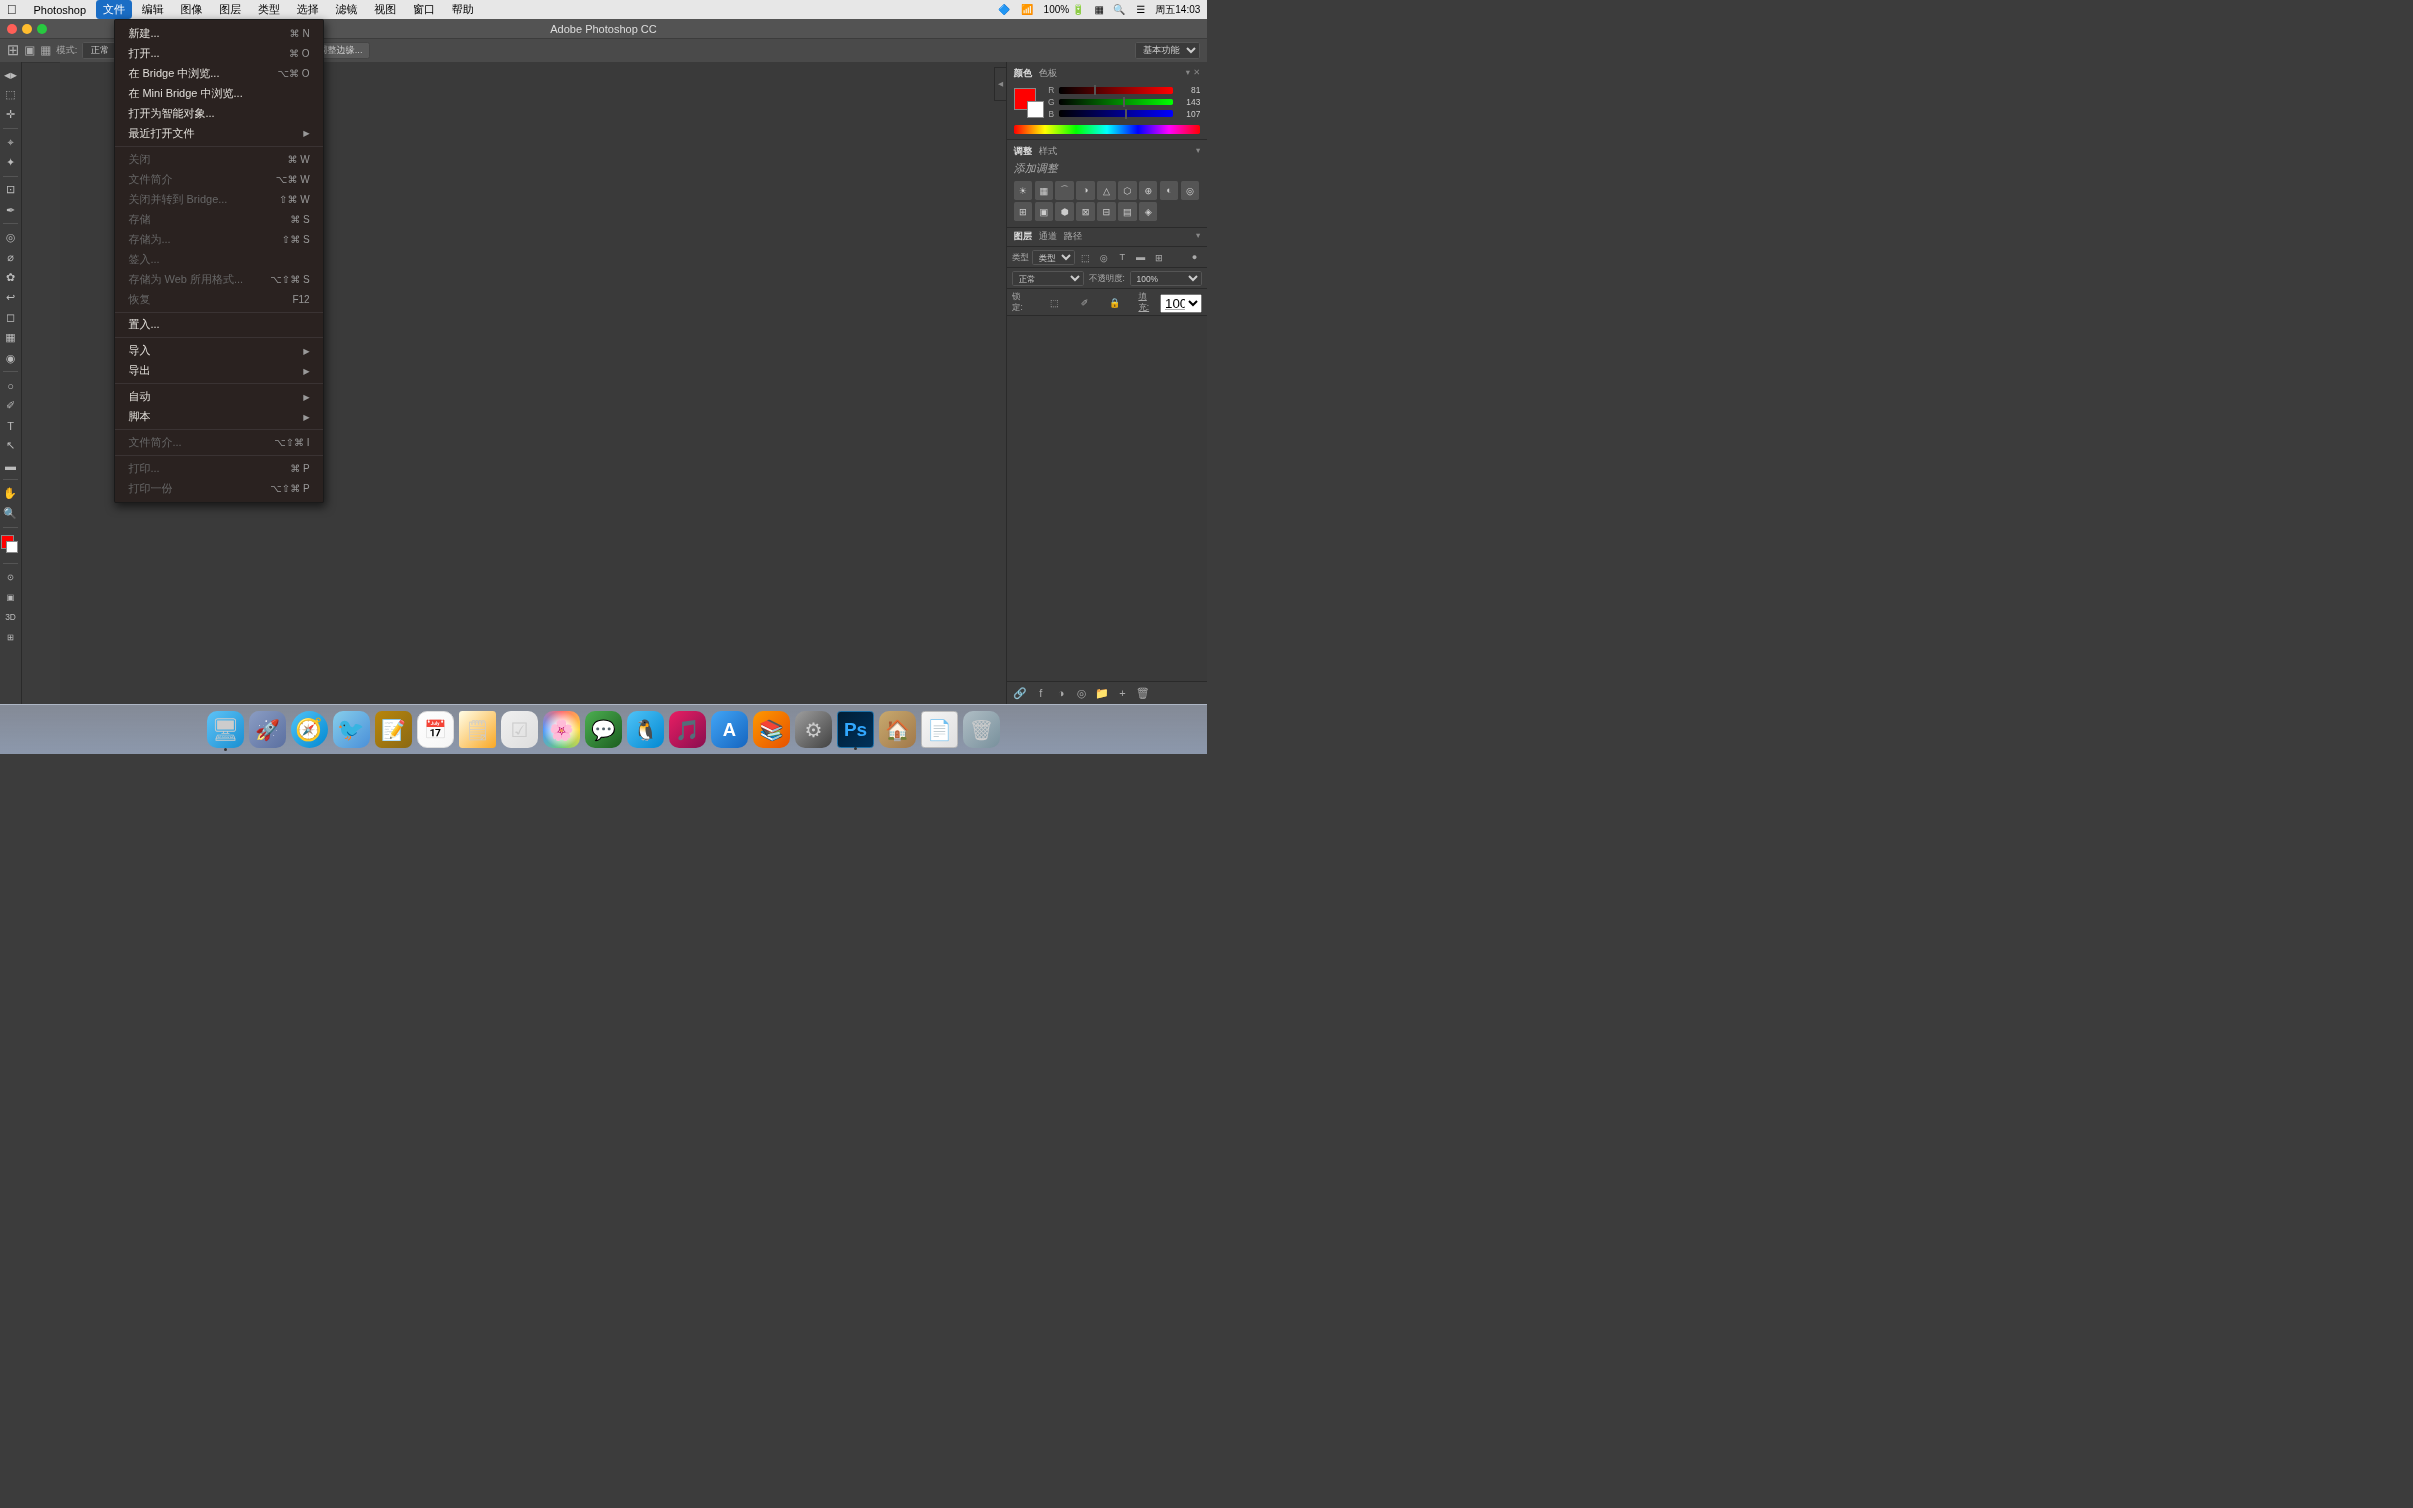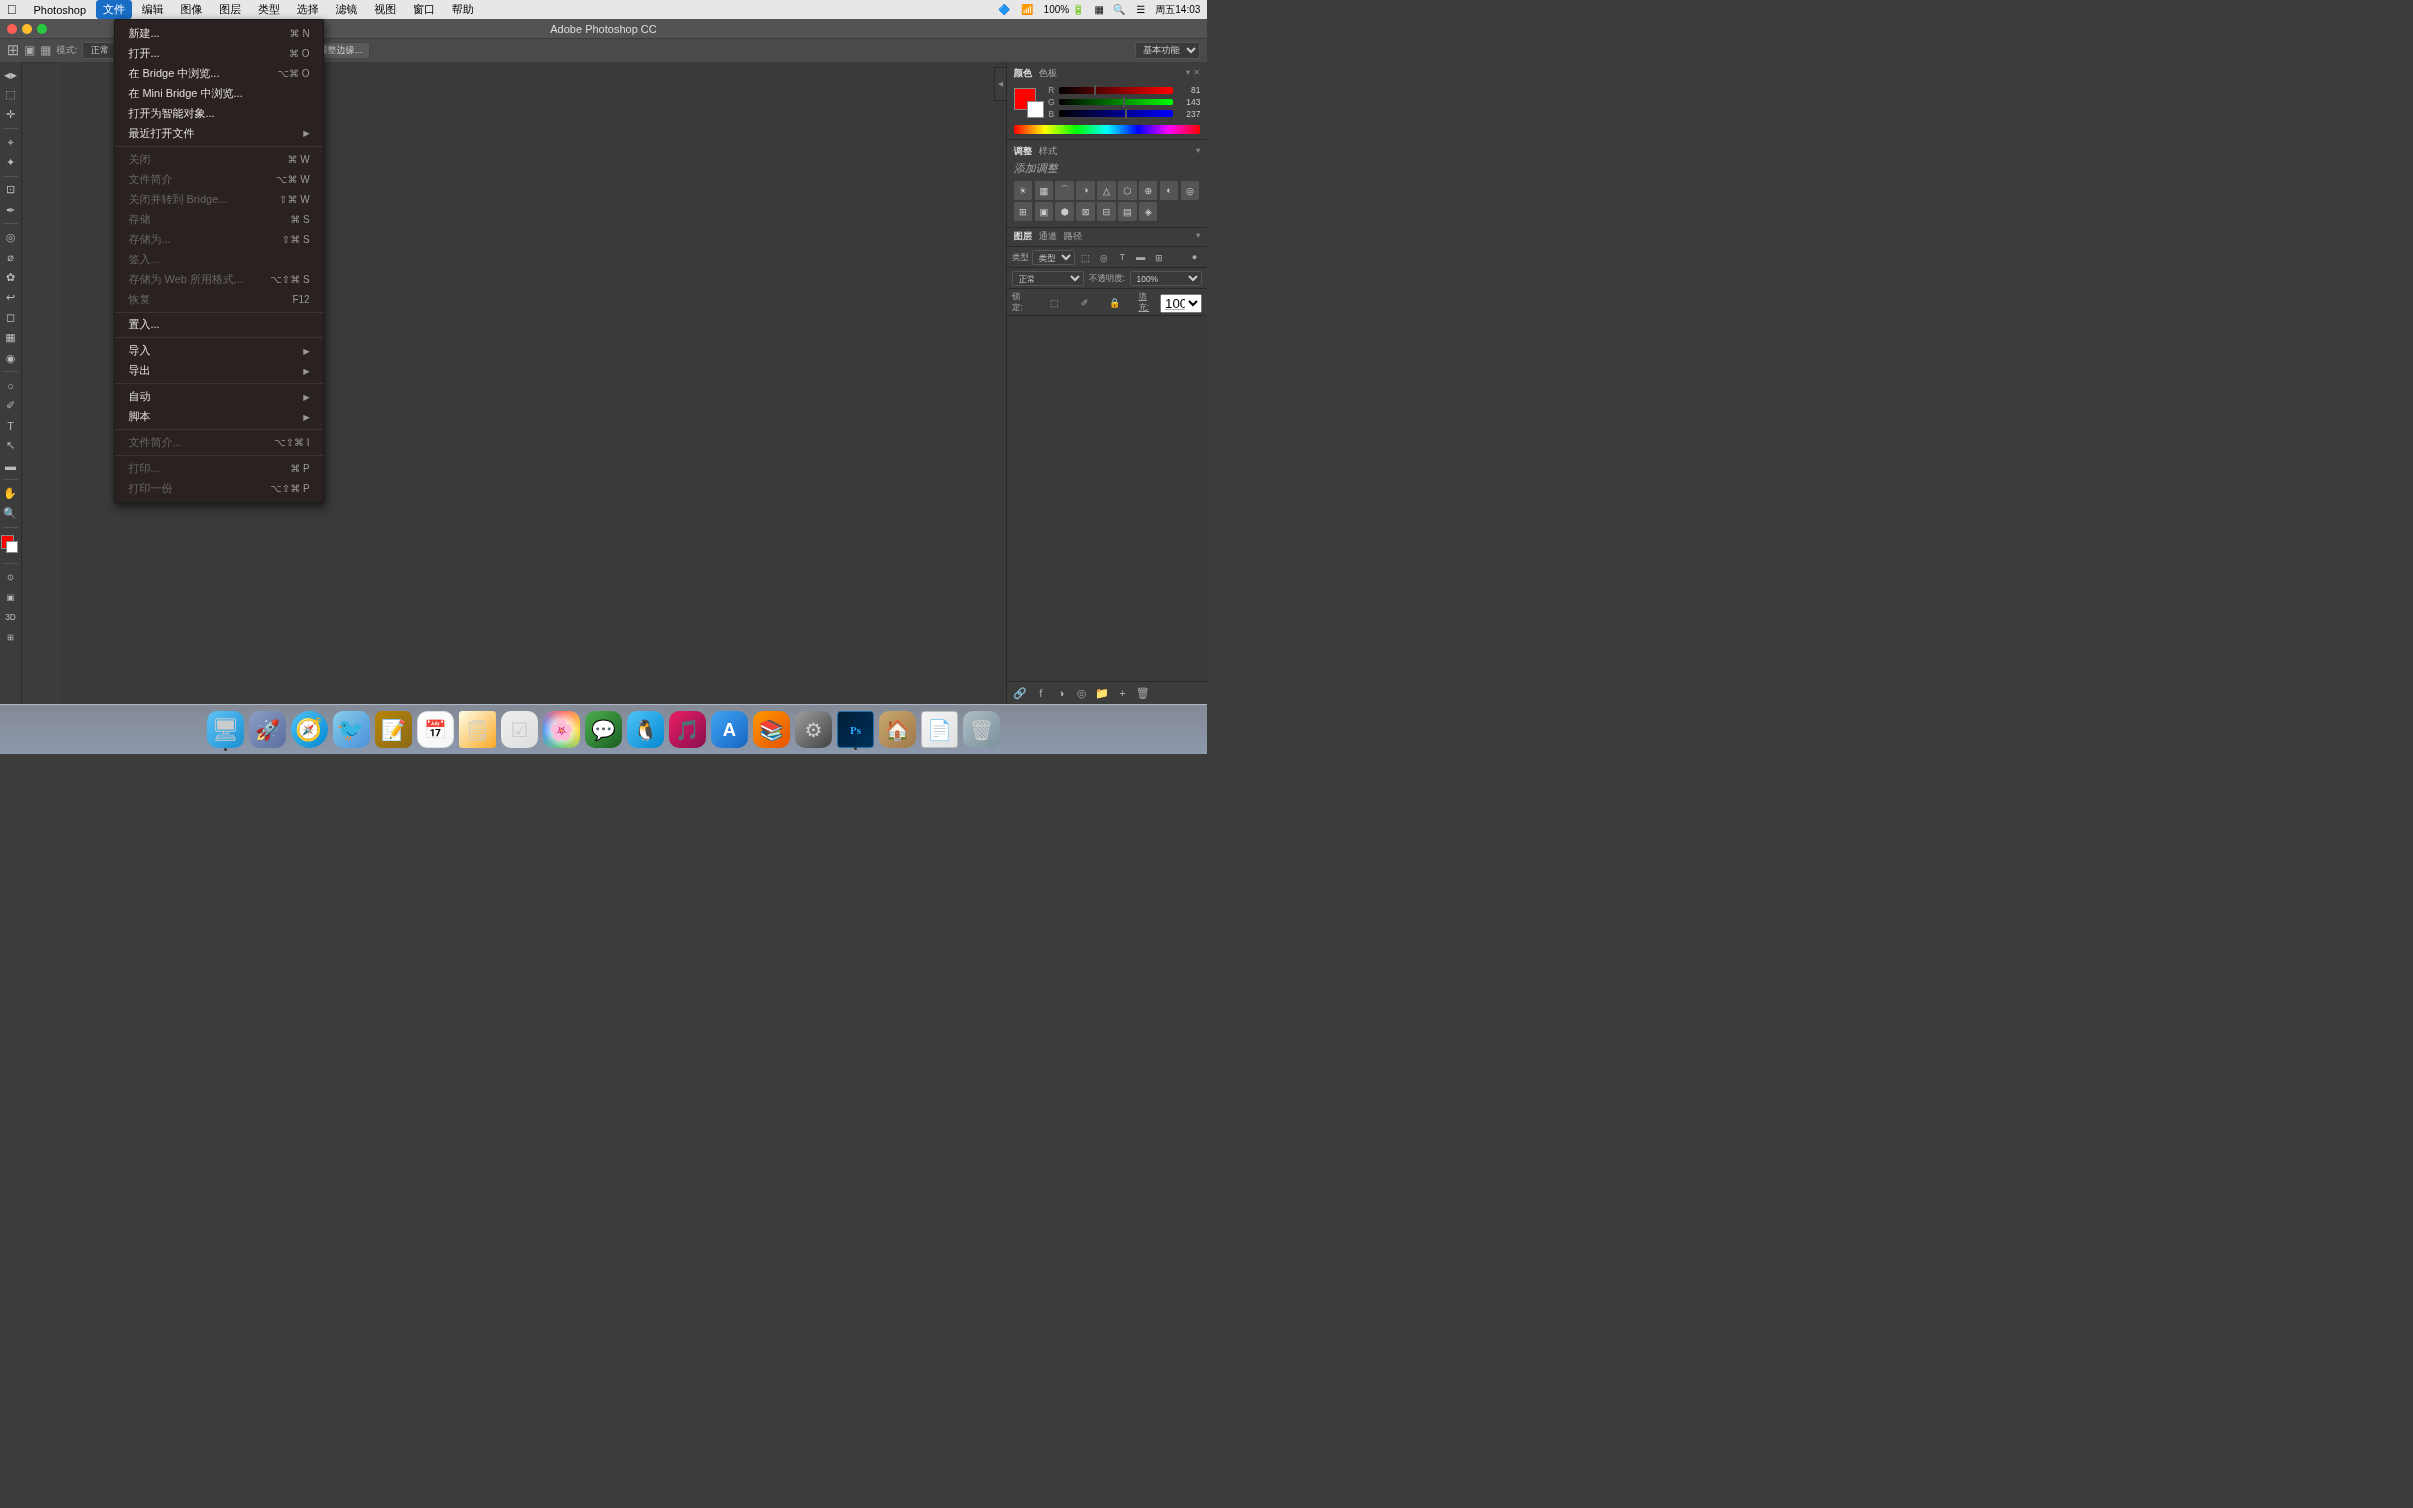--- a/index.html
+++ b/index.html
@@ -495,22 +495,22 @@
       color: #888;
       border-left: 0.8px solid #2a2a2a;
       border-bottom: 0.8px solid #2a2a2a;
       border-top: 0.8px solid #2a2a2a;
     }
 
     
     .ps-text {
       color: #31a8ff;
       font-weight: bold;
-      font-size: 11px;
-      font-family: Liberation Serif, serif;
+      font-size: 19px;
+      font-family: Liberation Sans, sans-serif;
     }
   </style>
 </head>
 <body>
 
 <div class="menubar">
   <span class="menubar-apple"></span>
   <span class="menubar-item">Photoshop</span>
   <span class="menubar-item active">文件</span>
   <span class="menubar-item">编辑</span>
@@ -652,21 +652,21 @@
           <div style="flex:1; height:6.7px; background:linear-gradient(to right, #000, #00ff00); border-radius:1.7px; position:relative; cursor:pointer;">
             <div style="position:absolute; left:56%; top:-1.7px; width:1.7px; height:10px; background:#fff; border:0.8px solid #555;"></div>
           </div>
           <span class="color-value">143</span>
         </div>
         <div class="color-slider-row">
           <span class="color-label">B</span>
           <div style="flex:1; height:6.7px; background:linear-gradient(to right, #000, #0000ff); border-radius:1.7px; position:relative; cursor:pointer;">
             <div style="position:absolute; left:58%; top:-1.7px; width:1.7px; height:10px; background:#fff; border:0.8px solid #555;"></div>
           </div>
-          <span class="color-value">237</span>
+          <span class="color-value">107</span>
         </div>
       </div>
     </div>
     <div class="color-spectrum"></div>
   </div>
 
   <div class="panel-section">
     <div class="panel-header">
       <span class="panel-header-title">调整</span>
       <span class="panel-header-sub">样式</span>

